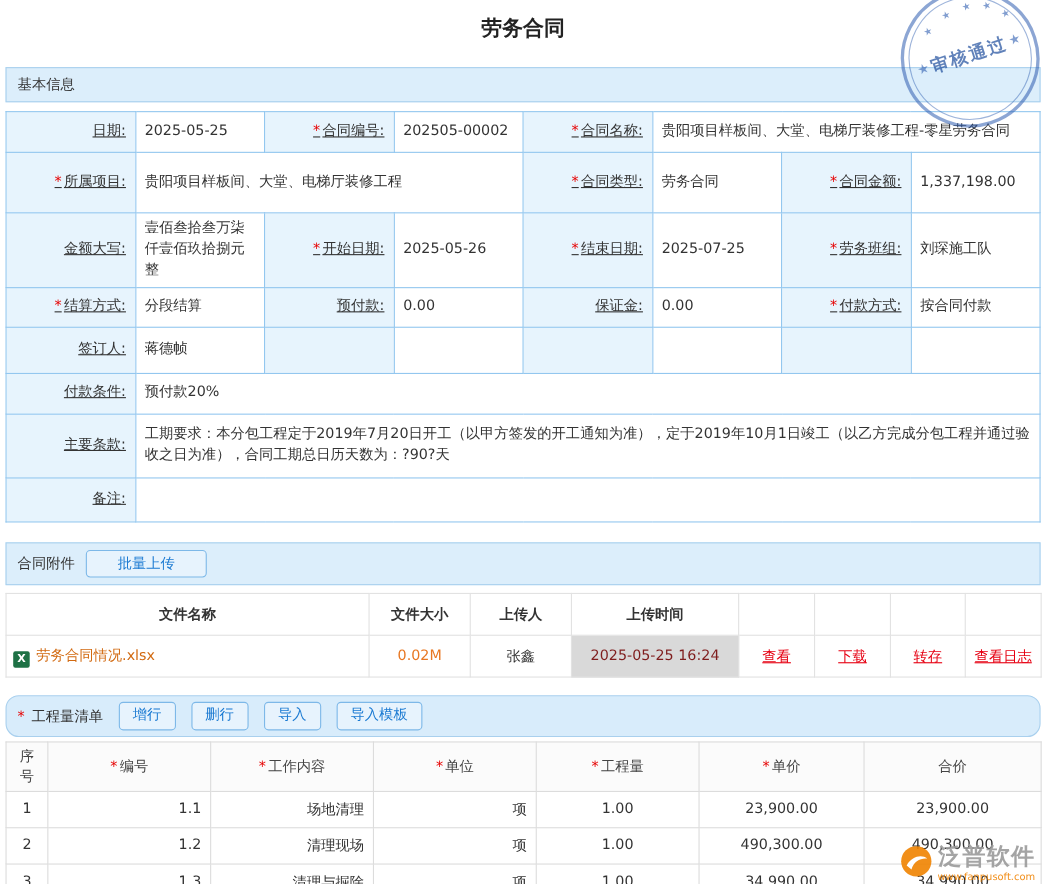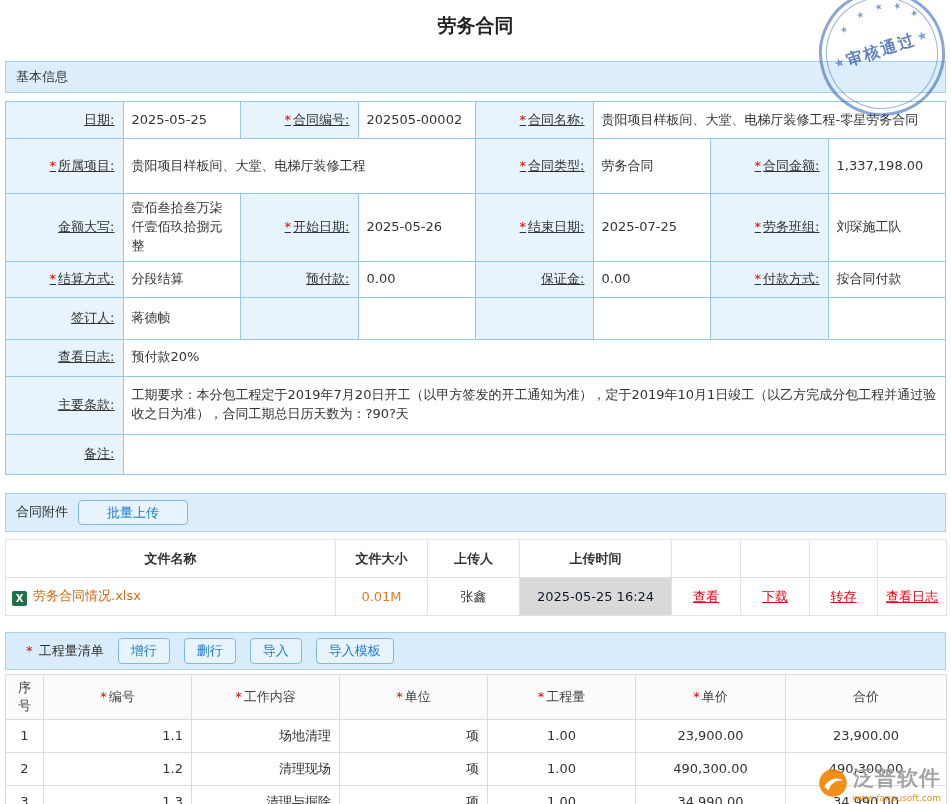--- a/index.html
+++ b/index.html
@@ -42,25 +42,25 @@
   table.attach th { background: #fff; color: #333; text-align: center; font-weight: bold; }
   th.al, td.fname { text-align: left; padding-left: 14px; }
   td.c { text-align: center; }
   .orange { color: #e87722; }
   .fname { color: #d26a11; }
   .xls {
     display: inline-block; width: 15px; height: 15px; background: #1e7145;
     color: #fff; font-size: 10px; font-weight: bold; line-height: 15px;
     text-align: center; border-radius: 2px; margin-right: 6px; vertical-align: -2px;
   }
-  td.timecell { background: #d9d9d9; color: #0f172a; }
+  td.timecell { background: #d9d9d9; color: #7f1d1d; }
   .rlink { color: #e60012; text-decoration: underline; cursor: pointer; }
 
   
-  .boq-bar { background: #d8ecfb; padding: 5px 20px; margin-top: 16px; }
+  .boq-bar { background: #d8ecfb; padding: 5px 10px; margin-top: 16px; border-radius: 12px; }
   .boq-bar .btn { margin-left: 4px; padding: 4px 12px; }
   table.boq { width: 100%; border-collapse: collapse; table-layout: fixed; margin-top: 4px; }
   table.boq th, table.boq td { border: 1px solid #dcdcdc; padding: 4px 8px; font-weight: normal; }
   table.boq th { height: 28px; background: #fbfbfb; text-align: center; color: #444; }
   table.boq td { height: 33px; }
   td.cellc { text-align: center; }
   td.celll { text-align: right; padding-left: 10px; }
 
   
   .stamp {
@@ -172,21 +172,21 @@
       <td class="lbl"><span>签订人:</span></td>
       <td class="val">蒋德帧</td>
       <td class="lbl"></td>
       <td class="val"></td>
       <td class="lbl"></td>
       <td class="val"></td>
       <td class="lbl"></td>
       <td class="val"></td>
     </tr>
     <tr class="h37">
-      <td class="lbl"><span>查看日志:</span></td>
+      <td class="lbl"><span>付款条件:</span></td>
       <td class="val" colspan="7">预付款20%</td>
     </tr>
     <tr class="h58">
       <td class="lbl"><span>主要条款:</span></td>
       <td class="val" colspan="7">工期要求：本分包工程定于2019年7月20日开工（以甲方签发的开工通知为准），定于2019年10月1日竣工（以乙方完成分包工程并通过验收之日为准），合同工期总日历天数为：?90?天</td>
     </tr>
     <tr class="h40">
       <td class="lbl"><span>备注:</span></td>
       <td class="val" colspan="7"></td>
     </tr>
@@ -217,21 +217,21 @@
       <th>上传时间</th>
       <th></th>
       <th></th>
       <th></th>
       <th></th>
     </tr>
     <tr>
       <td class="fname">
         <span class="xls">X</span><span class="flink">劳务合同情况.xlsx</span>
       </td>
-      <td class="c orange">0.01M</td>
+      <td class="c orange">0.02M</td>
       <td class="c">张鑫</td>
       <td class="c timecell">2025-05-25 16:24</td>
       <td class="c"><span class="rlink">查看</span></td>
       <td class="c"><span class="rlink">下载</span></td>
       <td class="c"><span class="rlink">转存</span></td>
       <td class="c"><span class="rlink">查看日志</span></td>
     </tr>
   </tbody>
     </table>
 

